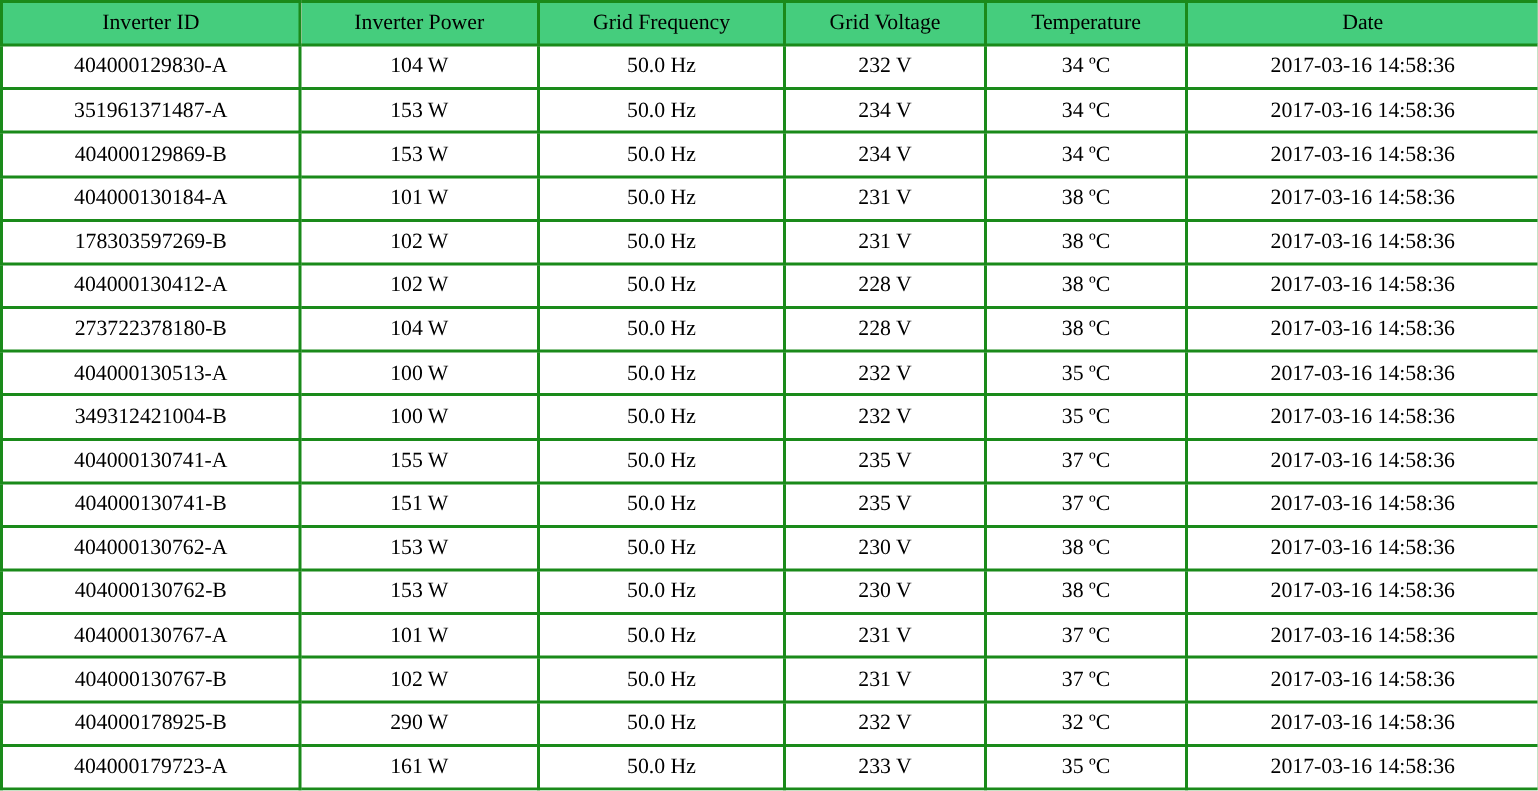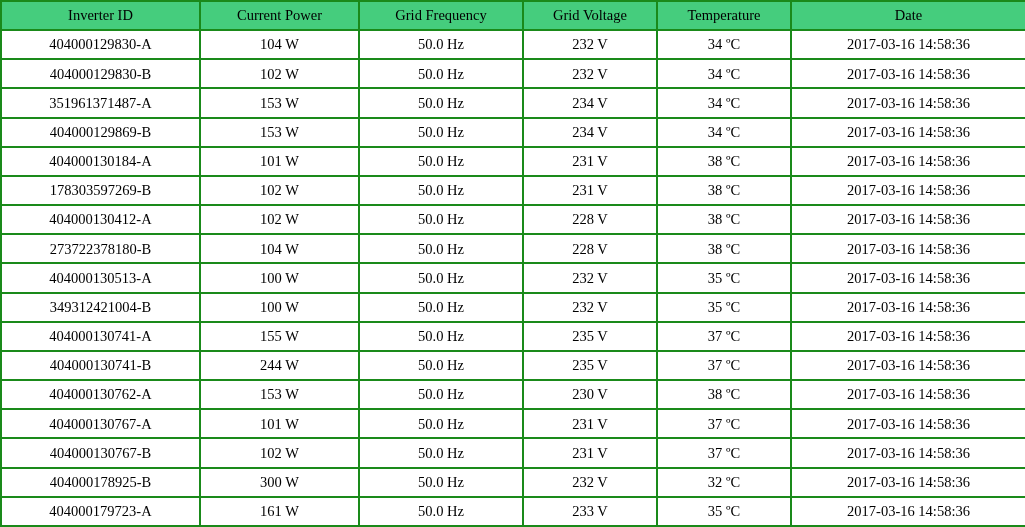--- a/index.html
+++ b/index.html
@@ -57,45 +57,37 @@
     <col class="c-inverter-id">
     <col class="c-current-power">
     <col class="c-grid-frequency">
     <col class="c-grid-voltage">
     <col class="c-temperature">
     <col class="c-date">
   </colgroup>
   <thead>
     <tr>
       <th>Inverter ID</th>
-      <th>Current Power</th>
+      <th>Inverter Power</th>
       <th>Grid Frequency</th>
       <th>Grid Voltage</th>
       <th>Temperature</th>
       <th>Date</th>
     </tr>
   </thead>
   <tbody id="table-body">
       <tr>
         <td>404000129830-A</td>
         <td>104 W</td>
         <td>50.0 Hz</td>
         <td>232 V</td>
         <td>34 ºC</td>
         <td>2017-03-16 14:58:36</td>
       </tr>
       <tr>
-        <td>404000129830-B</td>
-        <td>102 W</td>
-        <td>50.0 Hz</td>
-        <td>232 V</td>
-        <td>34 ºC</td>
-        <td>2017-03-16 14:58:36</td>
-      </tr>
-      <tr>
         <td>351961371487-A</td>
         <td>153 W</td>
         <td>50.0 Hz</td>
         <td>234 V</td>
         <td>34 ºC</td>
         <td>2017-03-16 14:58:36</td>
       </tr>
       <tr>
         <td>404000129869-B</td>
         <td>153 W</td>
@@ -155,28 +147,36 @@
       <tr>
         <td>404000130741-A</td>
         <td>155 W</td>
         <td>50.0 Hz</td>
         <td>235 V</td>
         <td>37 ºC</td>
         <td>2017-03-16 14:58:36</td>
       </tr>
       <tr>
         <td>404000130741-B</td>
-        <td>244 W</td>
+        <td>151 W</td>
         <td>50.0 Hz</td>
         <td>235 V</td>
         <td>37 ºC</td>
         <td>2017-03-16 14:58:36</td>
       </tr>
       <tr>
         <td>404000130762-A</td>
+        <td>153 W</td>
+        <td>50.0 Hz</td>
+        <td>230 V</td>
+        <td>38 ºC</td>
+        <td>2017-03-16 14:58:36</td>
+      </tr>
+      <tr>
+        <td>404000130762-B</td>
         <td>153 W</td>
         <td>50.0 Hz</td>
         <td>230 V</td>
         <td>38 ºC</td>
         <td>2017-03-16 14:58:36</td>
       </tr>
       <tr>
         <td>404000130767-A</td>
         <td>101 W</td>
         <td>50.0 Hz</td>
@@ -187,21 +187,21 @@
       <tr>
         <td>404000130767-B</td>
         <td>102 W</td>
         <td>50.0 Hz</td>
         <td>231 V</td>
         <td>37 ºC</td>
         <td>2017-03-16 14:58:36</td>
       </tr>
       <tr>
         <td>404000178925-B</td>
-        <td>300 W</td>
+        <td>290 W</td>
         <td>50.0 Hz</td>
         <td>232 V</td>
         <td>32 ºC</td>
         <td>2017-03-16 14:58:36</td>
       </tr>
       <tr>
         <td>404000179723-A</td>
         <td>161 W</td>
         <td>50.0 Hz</td>
         <td>233 V</td>

